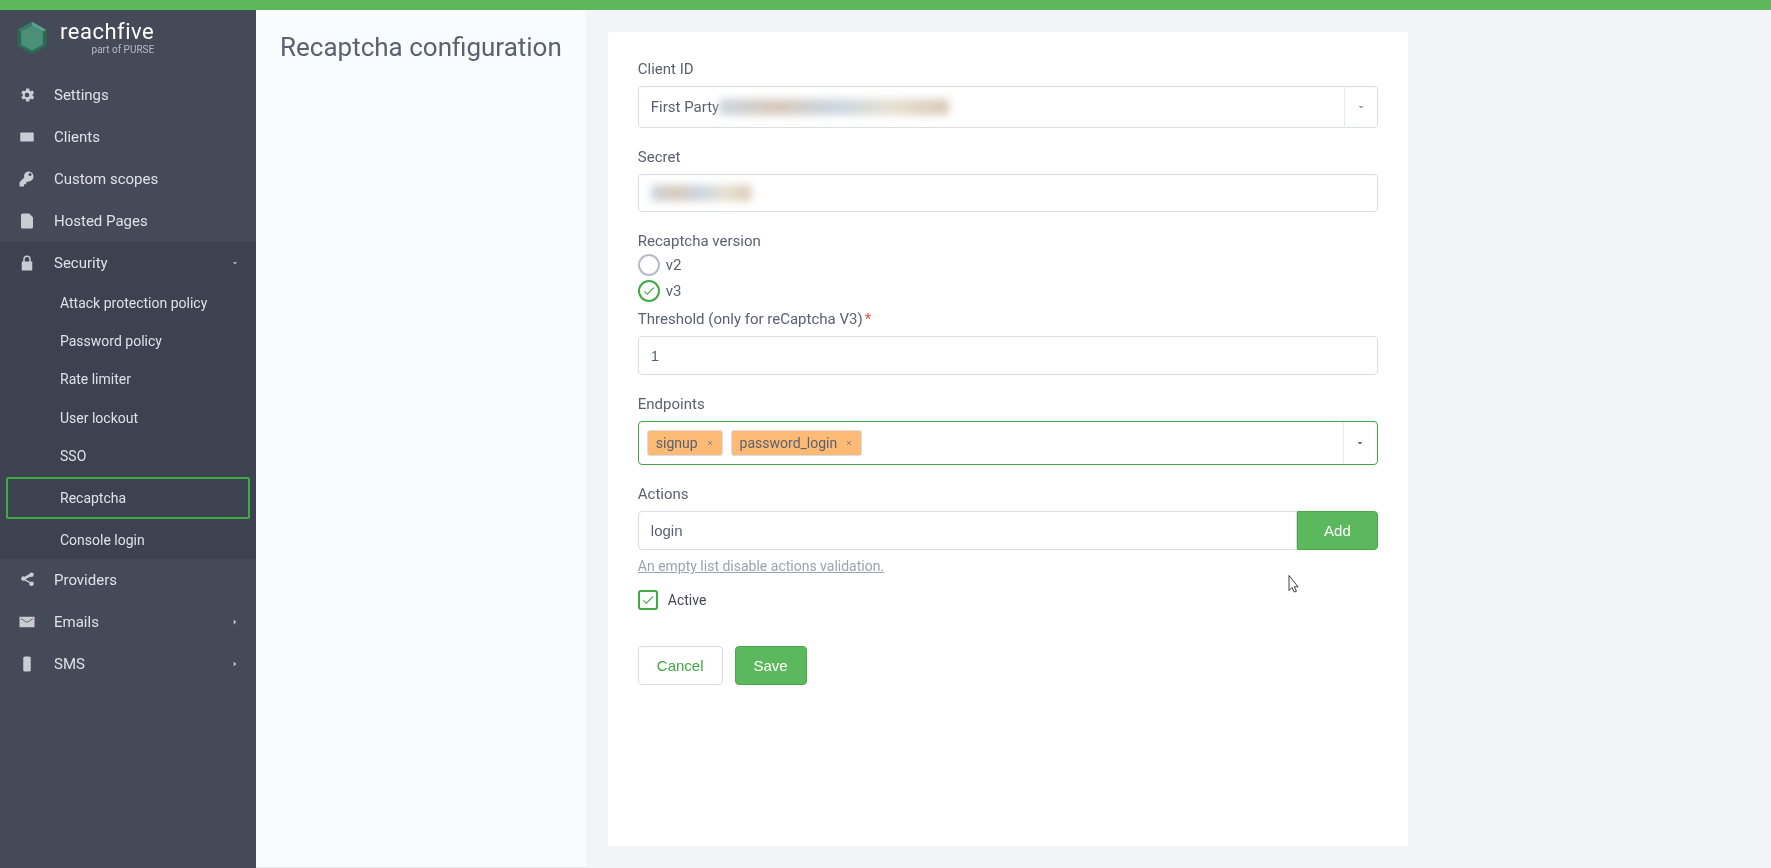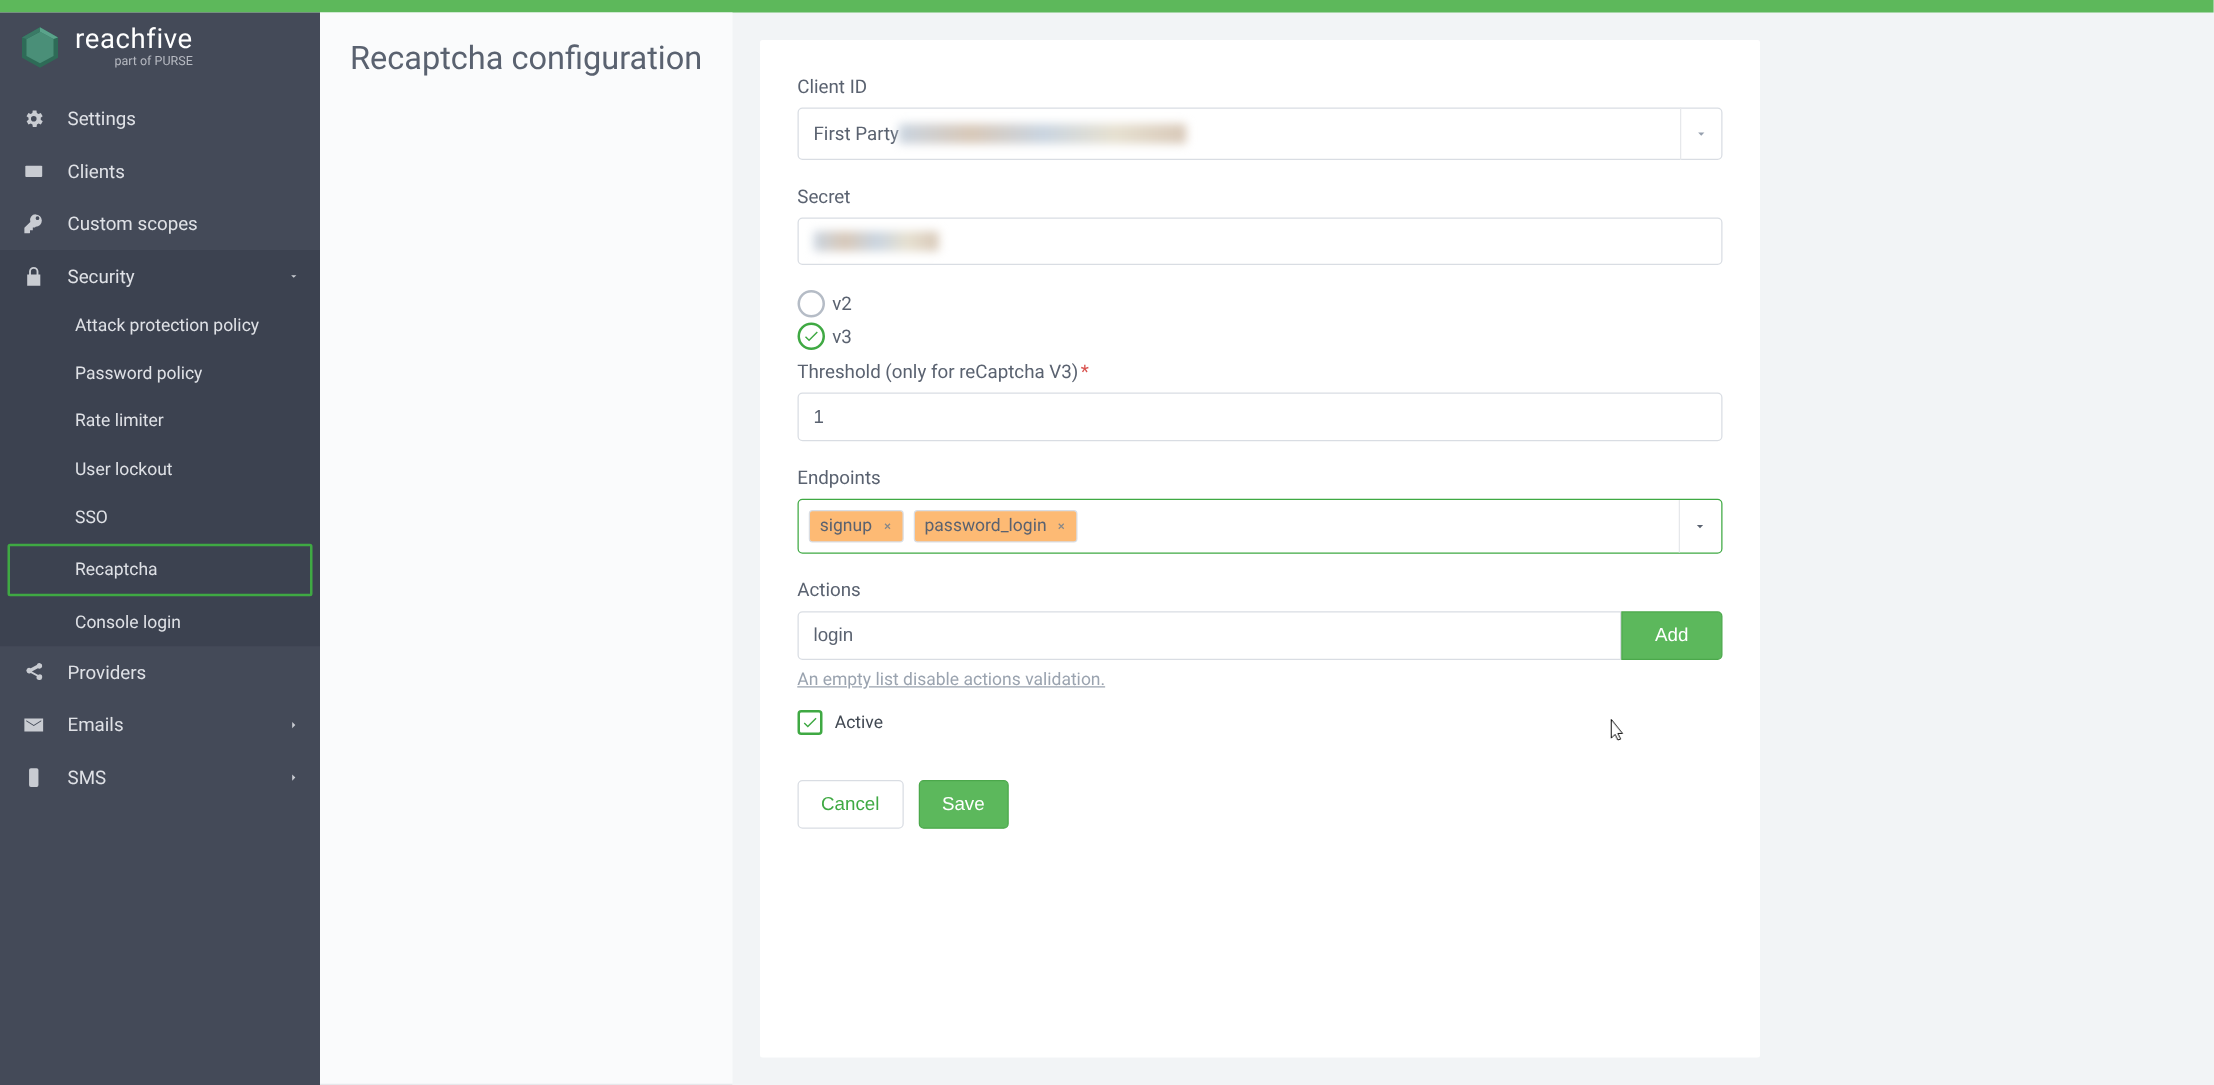--- a/index.html
+++ b/index.html
@@ -101,20 +101,26 @@
       <svg class="icon" viewBox="0 0 24 24">
           <rect x="3" y="6" width="18" height="12" rx="1"></rect>
         </svg>
       <span>Clients</span>
     </div>
     <div class="nav-item">
       <svg class="icon" viewBox="0 0 24 24">
           <path d="M14 2a6 6 0 0 0-5.7 8L2 16.3V22h5.7l.3-.3V19h3v-3h2.3l.7-.7A6 6 0 1 0 14 2zm2 6a2 2 0 1 1 2-2 2 2 0 0 1-2 2z"></path>
         </svg>
       <span>Custom scopes</span>
+    </div>
+    <div class="nav-item">
+      <svg class="icon" viewBox="0 0 24 24">
+          <path d="M6 2h9l5 5v13a2 2 0 0 1-2 2H6a2 2 0 0 1-2-2V4a2 2 0 0 1 2-2z"></path>
+        </svg>
+      <span>Hosted Pages</span>
     </div>
 
     <div class="nav-section">
       <div class="nav-item" style="background:#3c4250;">
         <svg class="icon" viewBox="0 0 24 24">
             <path d="M17 10V7a5 5 0 0 0-10 0v3H5v12h14V10zm-8-3a3 3 0 0 1 6 0v3H9z"></path>
           </svg>
         <span>Security</span>
         <svg class="chev" viewBox="0 0 24 24">
             <path d="M7 10l5 5 5-5z"></path>
@@ -178,20 +184,21 @@
         </div>
 
         <div class="field">
           <label class="field-label">Secret</label>
           <div class="select-box" style="min-height:38px;">
             <span class="blur blur-b"></span>
           </div>
         </div>
 
         <div class="field" style="margin-bottom:8px;">
+          <label class="field-label" style="margin-bottom:2px;">Recaptcha version</label>
           <div class="radio-row">
             <span class="radio"></span>
             <span class="radio-label">v2</span>
           </div>
           <div class="radio-row">
             <span class="radio checked">
                 <svg viewBox="0 0 24 24">
                   <path d="M9 16.2 4.8 12l-1.4 1.4L9 19 21 7l-1.4-1.4z"></path>
                 </svg>
               </span>

